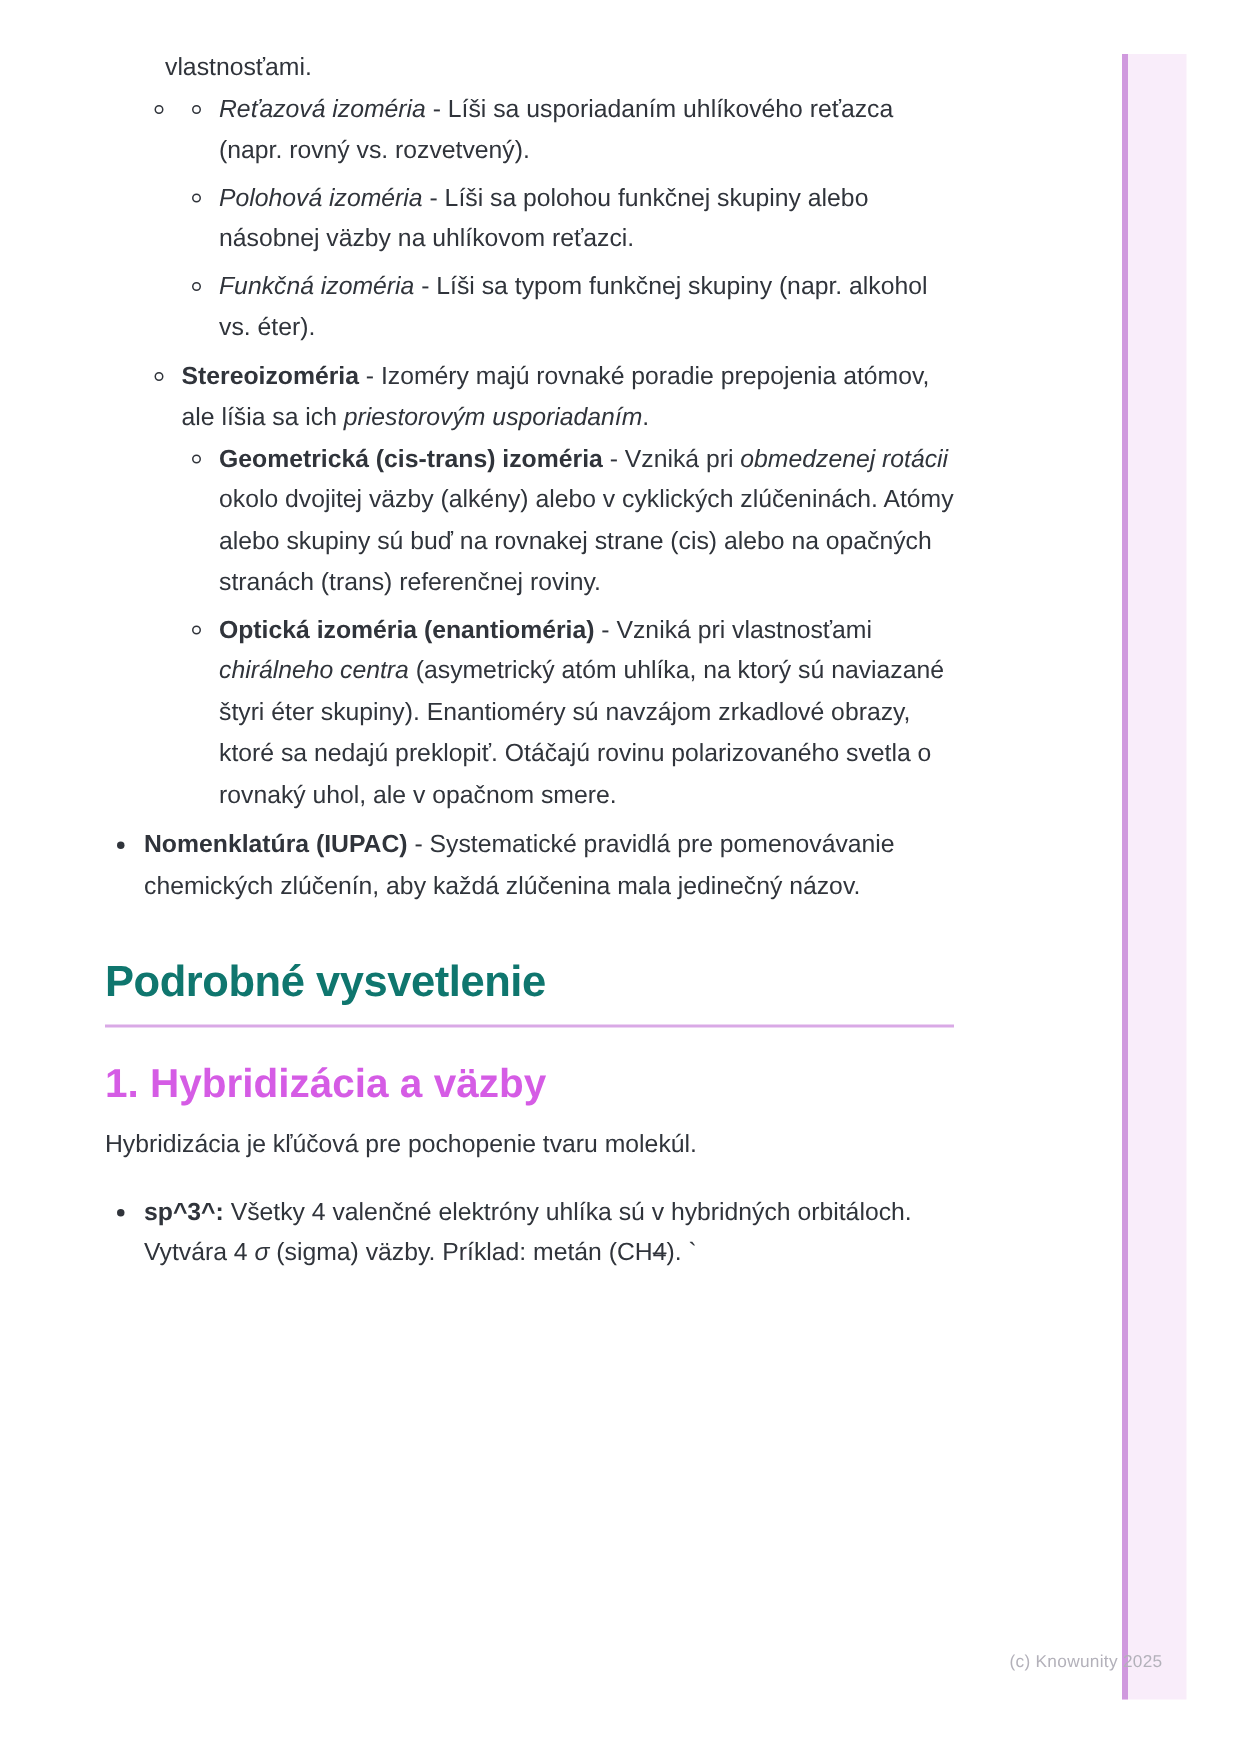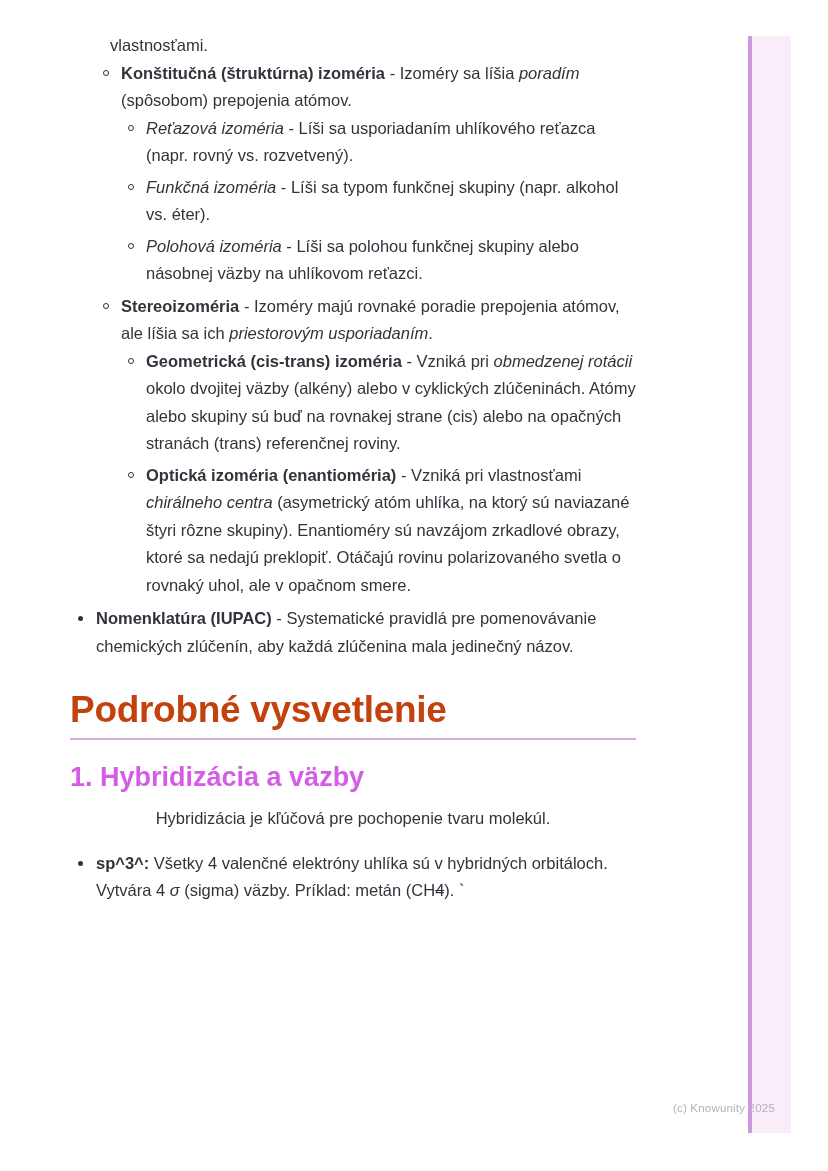--- a/index.html
+++ b/index.html
@@ -24,75 +24,74 @@
   ul.l2 > li{margin-left:33px;padding-left:18px;}
   ul.l3 > li{margin-left:7px;padding-left:18px;margin-top:4px;}
   ul.l3 > li:first-child{margin-top:0;}
   .mark{position:absolute;left:0;top:11px;width:5px;height:5px;border-radius:50%;box-sizing:border-box;}
   .mark.disc{background:#30343b;}
   .mark.circ{width:6px;height:6px;border:1.4px solid #30343b;background:transparent;top:10.5px;}
   .b{font-weight:700;}
   .i{font-style:italic;}
   .s{text-decoration:line-through;}
   h1{
-    margin:32px 0 0;font-size:37px;line-height:36px;font-weight:700;
-    letter-spacing:-0.3px;color:#c2410c;
+    margin:32px 0 0;font-size:29px;line-height:36px;font-weight:700;
+    letter-spacing:-0.3px;color:#0f766e;
   }
   .divider{height:2px;background:#d9a9e6;margin-top:10px;border:none;}
   h2{
     margin:24px 0 0;font-size:27px;line-height:27px;font-weight:700;
     color:#d55ce5;
   }
-  .para{margin:14px 0 0;text-align:center;}
+  .para{margin:14px 0 0;}
   ul.top-gap{margin-top:6px;}
   ul.sp-gap{margin-top:17px;}
   .footer{
     position:absolute;top:1101px;right:53px;z-index:3;
     font-size:11.5px;line-height:14px;color:#b3b1ba;letter-spacing:0.2px;
   }
 </style>
 </head>
 <body>
 
 <div class="accent-bar"></div>
 
 <main class="content">
 
   <p class="cont-line">vlastnosťami.</p>
 
   <ul class="l2">
     <li>
       <span class="mark circ"></span>
-      <span><span class="b">Konštitučná (štruktúrna) izoméria</span><span> - Izoméry sa líšia </span><span class="i">poradím</span><span> (spôsobom) prepojenia atómov.</span></span>
       <ul class="l3">
         <li>
           <span class="mark circ"></span>
           <span><span class="i">Reťazová izoméria</span><span> - Líši sa usporiadaním uhlíkového reťazca (napr. rovný vs. rozvetvený).</span></span>
         </li>
         <li>
           <span class="mark circ"></span>
-          <span><span class="i">Funkčná izoméria</span><span> - Líši sa typom funkčnej skupiny (napr. alkohol vs. éter).</span></span>
+          <span><span class="i">Polohová izoméria</span><span> - Líši sa polohou funkčnej skupiny alebo násobnej väzby na uhlíkovom reťazci.</span></span>
         </li>
         <li>
           <span class="mark circ"></span>
-          <span><span class="i">Polohová izoméria</span><span> - Líši sa polohou funkčnej skupiny alebo násobnej väzby na uhlíkovom reťazci.</span></span>
+          <span><span class="i">Funkčná izoméria</span><span> - Líši sa typom funkčnej skupiny (napr. alkohol vs. éter).</span></span>
         </li>
       </ul>
     </li>
     <li>
       <span class="mark circ"></span>
       <span><span class="b">Stereoizoméria</span><span> - Izoméry majú rovnaké poradie prepojenia atómov, ale líšia sa ich </span><span class="i">priestorovým usporiadaním</span><span>.</span></span>
       <ul class="l3">
         <li>
           <span class="mark circ"></span>
           <span><span class="b">Geometrická (cis-trans) izoméria</span><span> - Vzniká pri </span><span class="i">obmedzenej rotácii</span><span> okolo dvojitej väzby (alkény) alebo v cyklických zlúčeninách. Atómy alebo skupiny sú buď na rovnakej strane (cis) alebo na opačných stranách (trans) referenčnej roviny.</span></span>
         </li>
         <li>
           <span class="mark circ"></span>
-          <span><span class="b">Optická izoméria (enantioméria)</span><span> - Vzniká pri vlastnosťami </span><span class="i">chirálneho centra</span><span> (asymetrický atóm uhlíka, na ktorý sú naviazané štyri rôzne skupiny). Enantioméry sú navzájom zrkadlové obrazy, ktoré sa nedajú preklopiť. Otáčajú rovinu polarizovaného svetla o rovnaký uhol, ale v opačnom smere.</span></span>
+          <span><span class="b">Optická izoméria (enantioméria)</span><span> - Vzniká pri vlastnosťami </span><span class="i">chirálneho centra</span><span> (asymetrický atóm uhlíka, na ktorý sú naviazané štyri éter skupiny). Enantioméry sú navzájom zrkadlové obrazy, ktoré sa nedajú preklopiť. Otáčajú rovinu polarizovaného svetla o rovnaký uhol, ale v opačnom smere.</span></span>
         </li>
       </ul>
     </li>
   </ul>
 
   <ul class="l1 top-gap">
     <li>
       <span class="mark disc"></span>
       <span><span class="b">Nomenklatúra (IUPAC)</span><span> - Systematické pravidlá pre pomenovávanie chemických zlúčenín, aby každá zlúčenina mala jedinečný názov.</span></span>
     </li>

